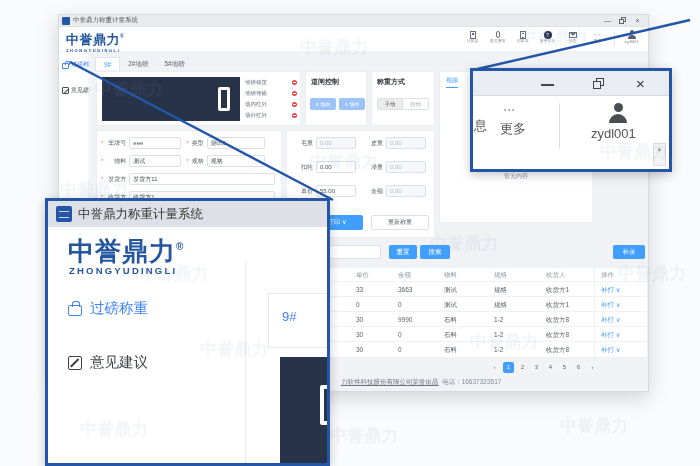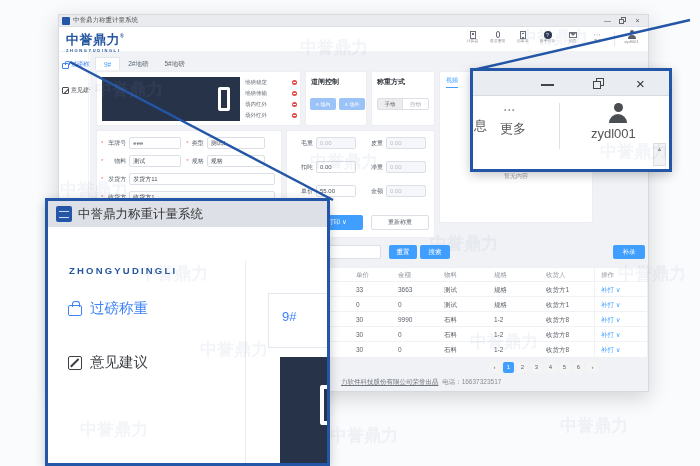--- a/index.html
+++ b/index.html
@@ -391,20 +391,21 @@
 <svg class="abs" style="left:0;top:0;z-index:40;pointer-events:none" width="700" height="466">
   <line x1="70" y1="62" x2="333" y2="200" stroke="#2456a8" stroke-width="2.4"></line>
   <line x1="690" y1="20" x2="473" y2="70" stroke="#2456a8" stroke-width="2.4"></line>
 </svg>
 
 <div id="co1" class="co-box">
   <div class="tb">
     <span class="appico2"></span>
     <span class="t">中誉鼎力称重计量系统</span>
   </div>
+  <div class="lm2"><span>中誉鼎力</span><span class="lr2">®</span></div>
   <div class="ls2">ZHONGYUDINGLI</div>
   <div class="vdiv"></div>
   <div class="m1">
     <span class="ic-weigh-lg"></span>
     <span>过磅称重</span>
   </div>
   <div class="m2">
     <span class="ic-edit-lg"></span>
     <span>意见建议</span>
   </div>

